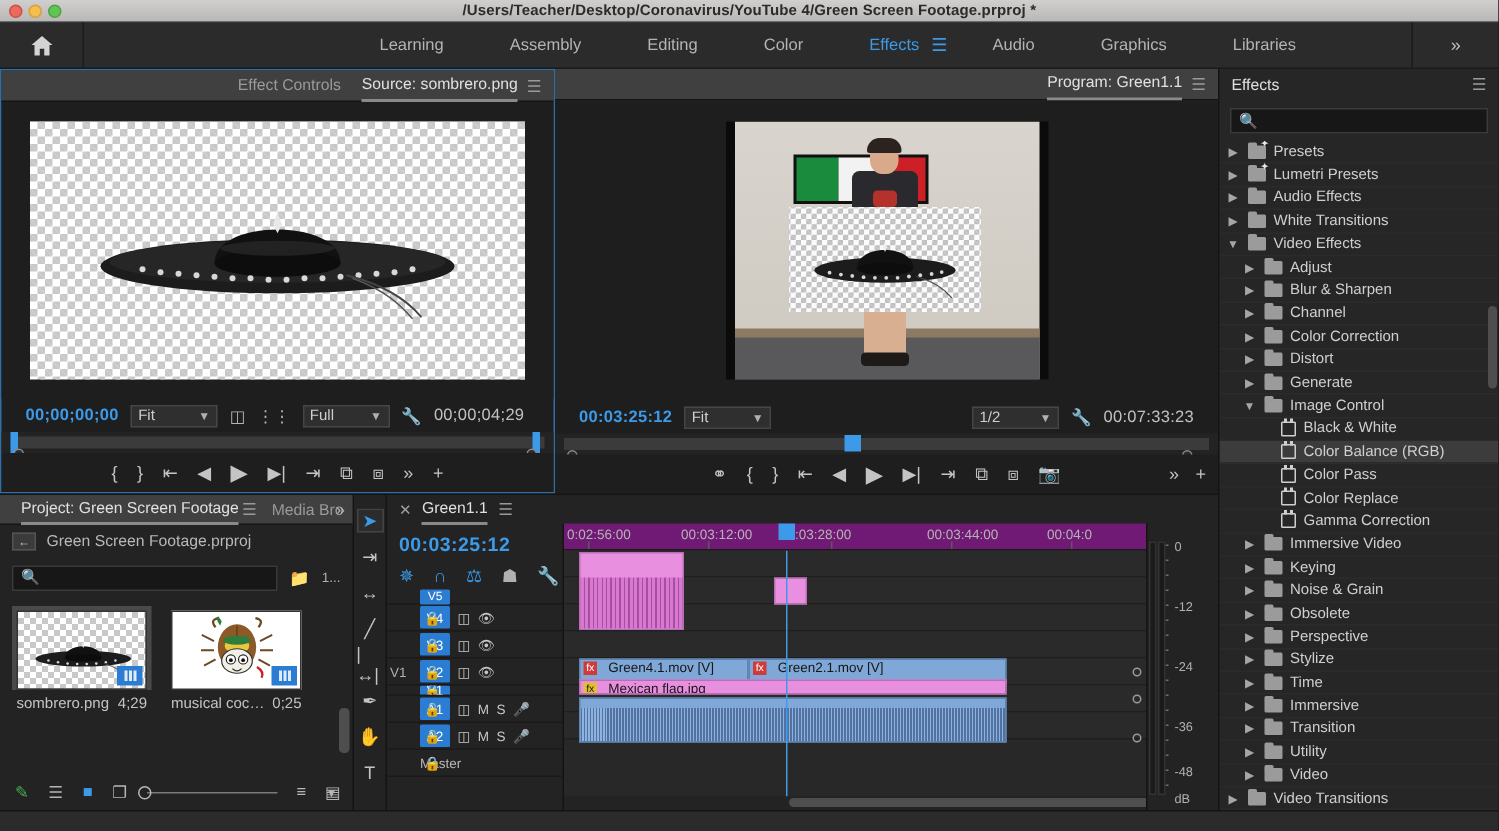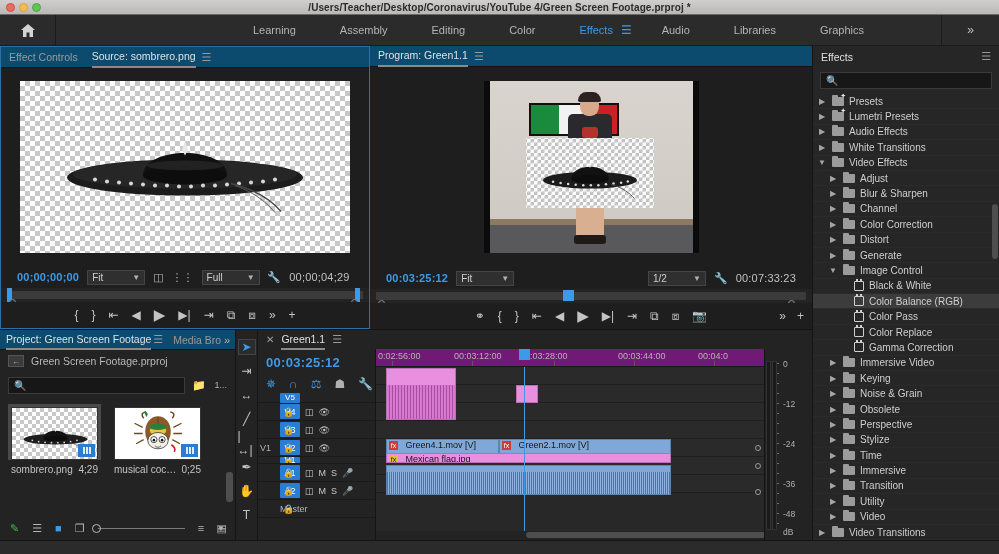--- a/index.html
+++ b/index.html
@@ -46,22 +46,22 @@
      display:flex; align-items:center; justify-content:center; color:#c0c0c0;
      border-left:1px solid #1b1b1b; font-size:12px; }
 
   
   .body { flex:1; display:flex; min-height:0; background:#1b1b1b; }
   .col-left { width:812px; display:flex; flex-direction:column; min-width:0; }
   .col-right { width:187px; background:#262626; border-left:1px solid #141414;
                display:flex; flex-direction:column; min-width:0; }
 
   
-  .panel-hdr { height:21px; background:#0c4a6e; display:flex; align-items:center;
-               padding:0 8px; gap:14px; border-bottom:1px solid #141414; flex:0 0 21px;}
+  .panel-hdr { height:21px; background:#404040; display:flex; align-items:center;
+               padding:0 8px; gap:14px; border-bottom:1px solid #141414; flex:0 0 21px;justify-content:flex-end;}
   .ptab { font-size:10.5px; color:#9a9a9a; height:21px; display:flex; align-items:center;
           white-space:nowrap; }
   .ptab.active { color:#e0e0e0; border-bottom:2px solid #8a8a8a; }
   .hmenu { color:#9a9a9a; font-size:11px; margin-left:-8px; }
 
   
   .monitors { height:283px; display:flex; flex:0 0 283px; }
   .monitor { display:flex; flex-direction:column; min-width:0; background:#1e1e1e; }
   .mon-source { width:370px; border-right:1px solid #141414; border:1px solid #2e6fa8; }
   .mon-program { flex:1; }
@@ -255,22 +255,22 @@
       </svg>
     </div>
     <div class="ws-tabs">
       <div class="ws-tab">Learning</div>
       <div class="ws-tab">Assembly</div>
       <div class="ws-tab">Editing</div>
       <div class="ws-tab">Color</div>
       <div class="ws-tab active">Effects</div>
       <div class="ws-menu-icon">☰</div>
       <div class="ws-tab">Audio</div>
+      <div class="ws-tab">Graphics</div>
       <div class="ws-tab">Libraries</div>
-      <div class="ws-tab">Graphics</div>
     </div>
     <div class="ws-overflow">»</div>
   </div>
 
   <div class="body">
 
     <div class="col-left">
 
       <div class="monitors">
 

